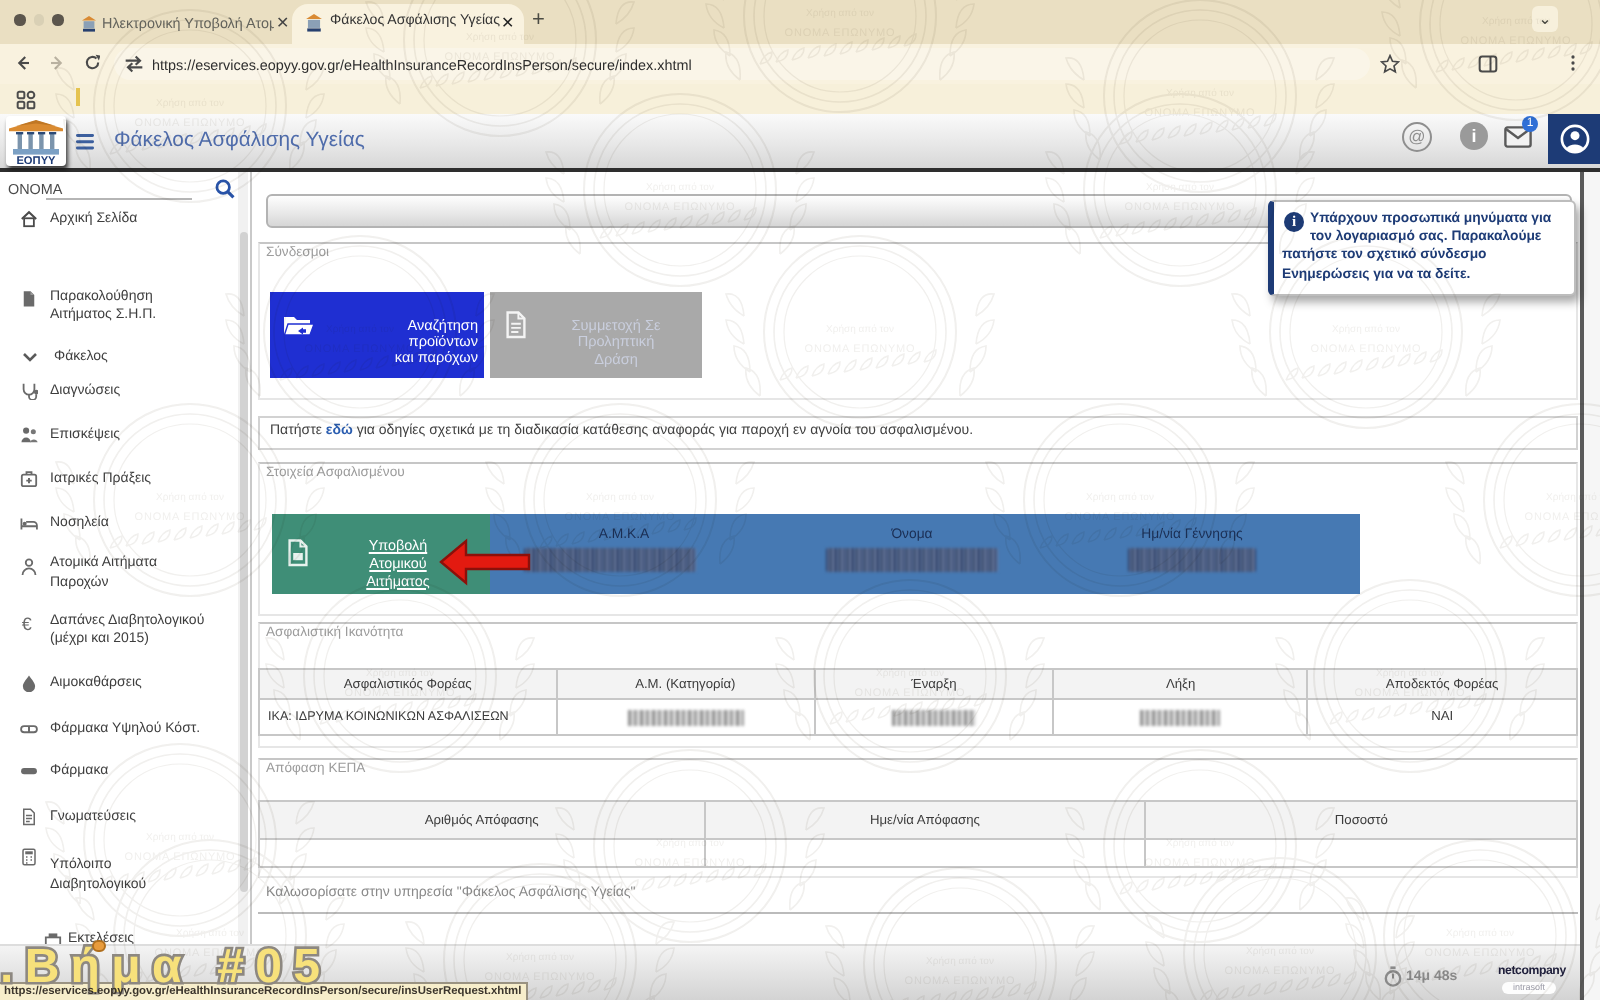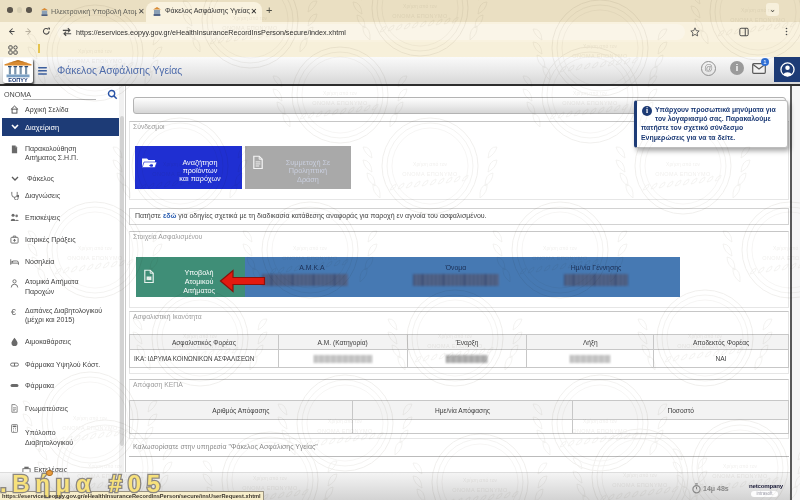--- a/index.html
+++ b/index.html
@@ -163,26 +163,20 @@
     <div class="abs" style="left:23px;top:13px;width:73px;height:1px;background:#b5b5b5;"></div>
     <svg class="abs" style="left:107px;top:3px" width="11" height="11" viewBox="0 0 12 12">
       <circle cx="5" cy="5" r="3.4" fill="none" stroke="#2853a8" stroke-width="1.5"></circle>
       <line x1="7.6" y1="7.6" x2="10.6" y2="10.6" stroke="#2853a8" stroke-width="1.7"></line>
     </svg>
     <svg class="sbicon" style="top:19px" viewBox="0 0 10 10">
         <path d="M1 5 L5 1.2 L9 5" fill="none" stroke="#4a4a4a" stroke-width="1.1"></path>
         <rect x="2.3" y="4.6" width="5.4" height="4.4" fill="none" stroke="#4a4a4a" stroke-width="1"></rect>
       </svg>
     <span class="sbi" style="top:19px;">Αρχική Σελίδα</span>
-    <div class="abs" style="left:2px;top:32px;width:117px;height:17.5px;background:#1d3b76;">
-      <svg style="position:absolute;left:9px;top:6px" width="8" height="6" viewBox="0 0 8 6">
-          <path d="M1 1 L4 4 L7 1" fill="none" stroke="#fff" stroke-width="1.6"></path>
-        </svg>
-      <span style="position:absolute;left:23px;top:4.5px;color:#fff;font-size:7.4px;">Διαχείριση</span>
-    </div>
     <svg class="sbicon" style="top:59px;" viewBox="0 0 10 12">
         <path d="M1.5 0.8 H6 L8.5 3.3 V11 H1.5 Z" fill="#6a6a6a"></path>
         <path d="M6 0.8 L6 3.3 H8.5" fill="#999"></path>
       </svg>
     <span class="sbi" style="top:57.5px;">Παρακολούθηση<br>Αιτήματος Σ.Η.Π.</span>
     <svg class="abs" style="left:11px;top:89.5px" width="8" height="6" viewBox="0 0 8 6">
         <path d="M1 1 L4 4 L7 1" fill="none" stroke="#5a5a5a" stroke-width="1.3"></path>
       </svg>
     <span class="sbi" style="left:27px;top:88px;">Φάκελος</span>
     <svg class="sbicon" style="top:104.5px" viewBox="0 0 10 10">
@@ -253,41 +247,41 @@
   <div class="abs" id="content">
     <div class="abs" style="left:7px;top:10.7px;width:651px;height:15px;border:1px solid #b3b3b3;border-radius:3px;background:linear-gradient(#fefefe,#e9e9e9 55%,#d6d6d6);"></div>
     <div class="panel" style="left:3px;top:35px;width:658px;height:77px;"></div>
     <span class="lbl" style="left:7px;top:36.5px;">Σύνδεσμοι</span>
     <div class="abs" style="left:9px;top:60px;width:107px;height:43px;background:#1f2fd2;color:#fff;font-size:7.3px;">
       <svg style="position:absolute;left:6px;top:10px" width="17" height="13" viewBox="0 0 17 13">
         <path d="M1 2.5 H6 L7.5 4 H14 V11.5 H1 Z" fill="#fff"></path>
         <path d="M3 6 H16 L14 11.5 H1.2 Z" fill="#fff" stroke="#1f2fd2" stroke-width="0.7"></path>
         <polygon points="8,9.5 10.5,7.8 10.5,8.6 12,8.6 12,10.4 10.5,10.4 10.5,11.2" fill="#1f2fd2"></polygon>
       </svg>
-      <div style="position:absolute;left:26px;top:13px;width:78px;text-align:center;line-height:8.2px;">Αναζήτηση<br>προϊόντων<br>και παρόχων</div>
+      <div style="position:absolute;left:26px;top:13px;width:78px;text-align:right;line-height:8.2px;">Αναζήτηση<br>προϊόντων<br>και παρόχων</div>
     </div>
     <div class="abs" style="left:119px;top:60px;width:106px;height:43px;background:#a9a9a9;color:#c9cedd;font-size:7.3px;">
       <svg style="position:absolute;left:7px;top:9px" width="12" height="15" viewBox="0 0 10 12">
         <path d="M1.5 0.8 H6 L8.5 3.3 V11 H1.5 Z" fill="none" stroke="#f4f4f4" stroke-width="1"></path>
         <path d="M6 0.8 V3.3 H8.5" fill="none" stroke="#f4f4f4" stroke-width="0.8"></path>
         <path d="M3 5.5 H7 M3 7.2 H7 M3 8.9 H6" stroke="#f4f4f4" stroke-width="0.8"></path>
       </svg>
       <div style="position:absolute;left:24px;top:12.5px;width:78px;text-align:center;line-height:8.8px;">Συμμετοχή Σε<br>Προληπτική<br>Δράση</div>
     </div>
     <div class="panel" style="left:3px;top:122px;width:658px;height:15px;border:1px solid #d2d2d2;"></div>
     <span class="abs" style="left:9px;top:126px;font-size:7px;color:#3f3f3f;">Πατήστε <b style="color:#2a5db0;">εδώ</b> για οδηγίες σχετικά με τη διαδικασία κατάθεσης αναφοράς για παροχή εν αγνοία του ασφαλισμένου.</span>
     <div class="panel" style="left:3px;top:145px;width:658px;height:75px;"></div>
     <span class="lbl" style="left:7px;top:146.5px;">Στοιχεία Ασφαλισμένου</span>
     <div class="abs" style="left:10px;top:171px;width:109px;height:40px;background:#3f8e77;color:#fff;font-size:7.2px;">
       <svg style="position:absolute;left:7px;top:12px" width="12" height="15" viewBox="0 0 10 12">
         <path d="M1.5 0.8 H6 L8.5 3.3 V11 H1.5 Z" fill="none" stroke="#e8f2ee" stroke-width="1"></path>
         <path d="M6 0.8 V3.3 H8.5" fill="none" stroke="#e8f2ee" stroke-width="0.8"></path>
         <rect x="3" y="6" width="4" height="3" fill="#e8f2ee"></rect>
       </svg>
-      <div style="position:absolute;left:24px;top:12px;width:78px;text-align:center;line-height:8.8px;">Υποβολή<br>Ατομικού<br>Αιτήματος</div>
+      <div style="position:absolute;left:24px;top:12px;width:78px;text-align:center;line-height:8.8px;text-decoration:underline;">Υποβολή<br>Ατομικού<br>Αιτήματος</div>
     </div>
     <div class="abs" style="left:119px;top:171px;width:435px;height:40px;background:#4679b3;"></div>
     <span class="abs" style="left:146px;top:177.5px;width:80px;text-align:center;color:#1b2f55;font-size:6.9px;z-index:2;">Α.Μ.Κ.Α</span>
     <span class="abs" style="left:290px;top:177.5px;width:80px;text-align:center;color:#1b2f55;font-size:6.9px;z-index:2;">Όνομα</span>
     <span class="abs" style="left:425px;top:177.5px;width:90px;text-align:center;color:#1b2f55;font-size:6.9px;z-index:2;">Ημ/νία Γέννησης</span>
     <div class="abs blurv" style="left:136px;top:188px;width:86px;height:12px;"></div>
     <div class="abs blurv" style="left:287px;top:188px;width:86px;height:12px;"></div>
     <div class="abs blurv" style="left:438px;top:188px;width:64px;height:12px;"></div>
     <div class="panel" style="left:3px;top:225px;width:658px;height:61px;"></div>
     <span class="lbl" style="left:7px;top:227px;">Ασφαλιστική Ικανότητα</span>

